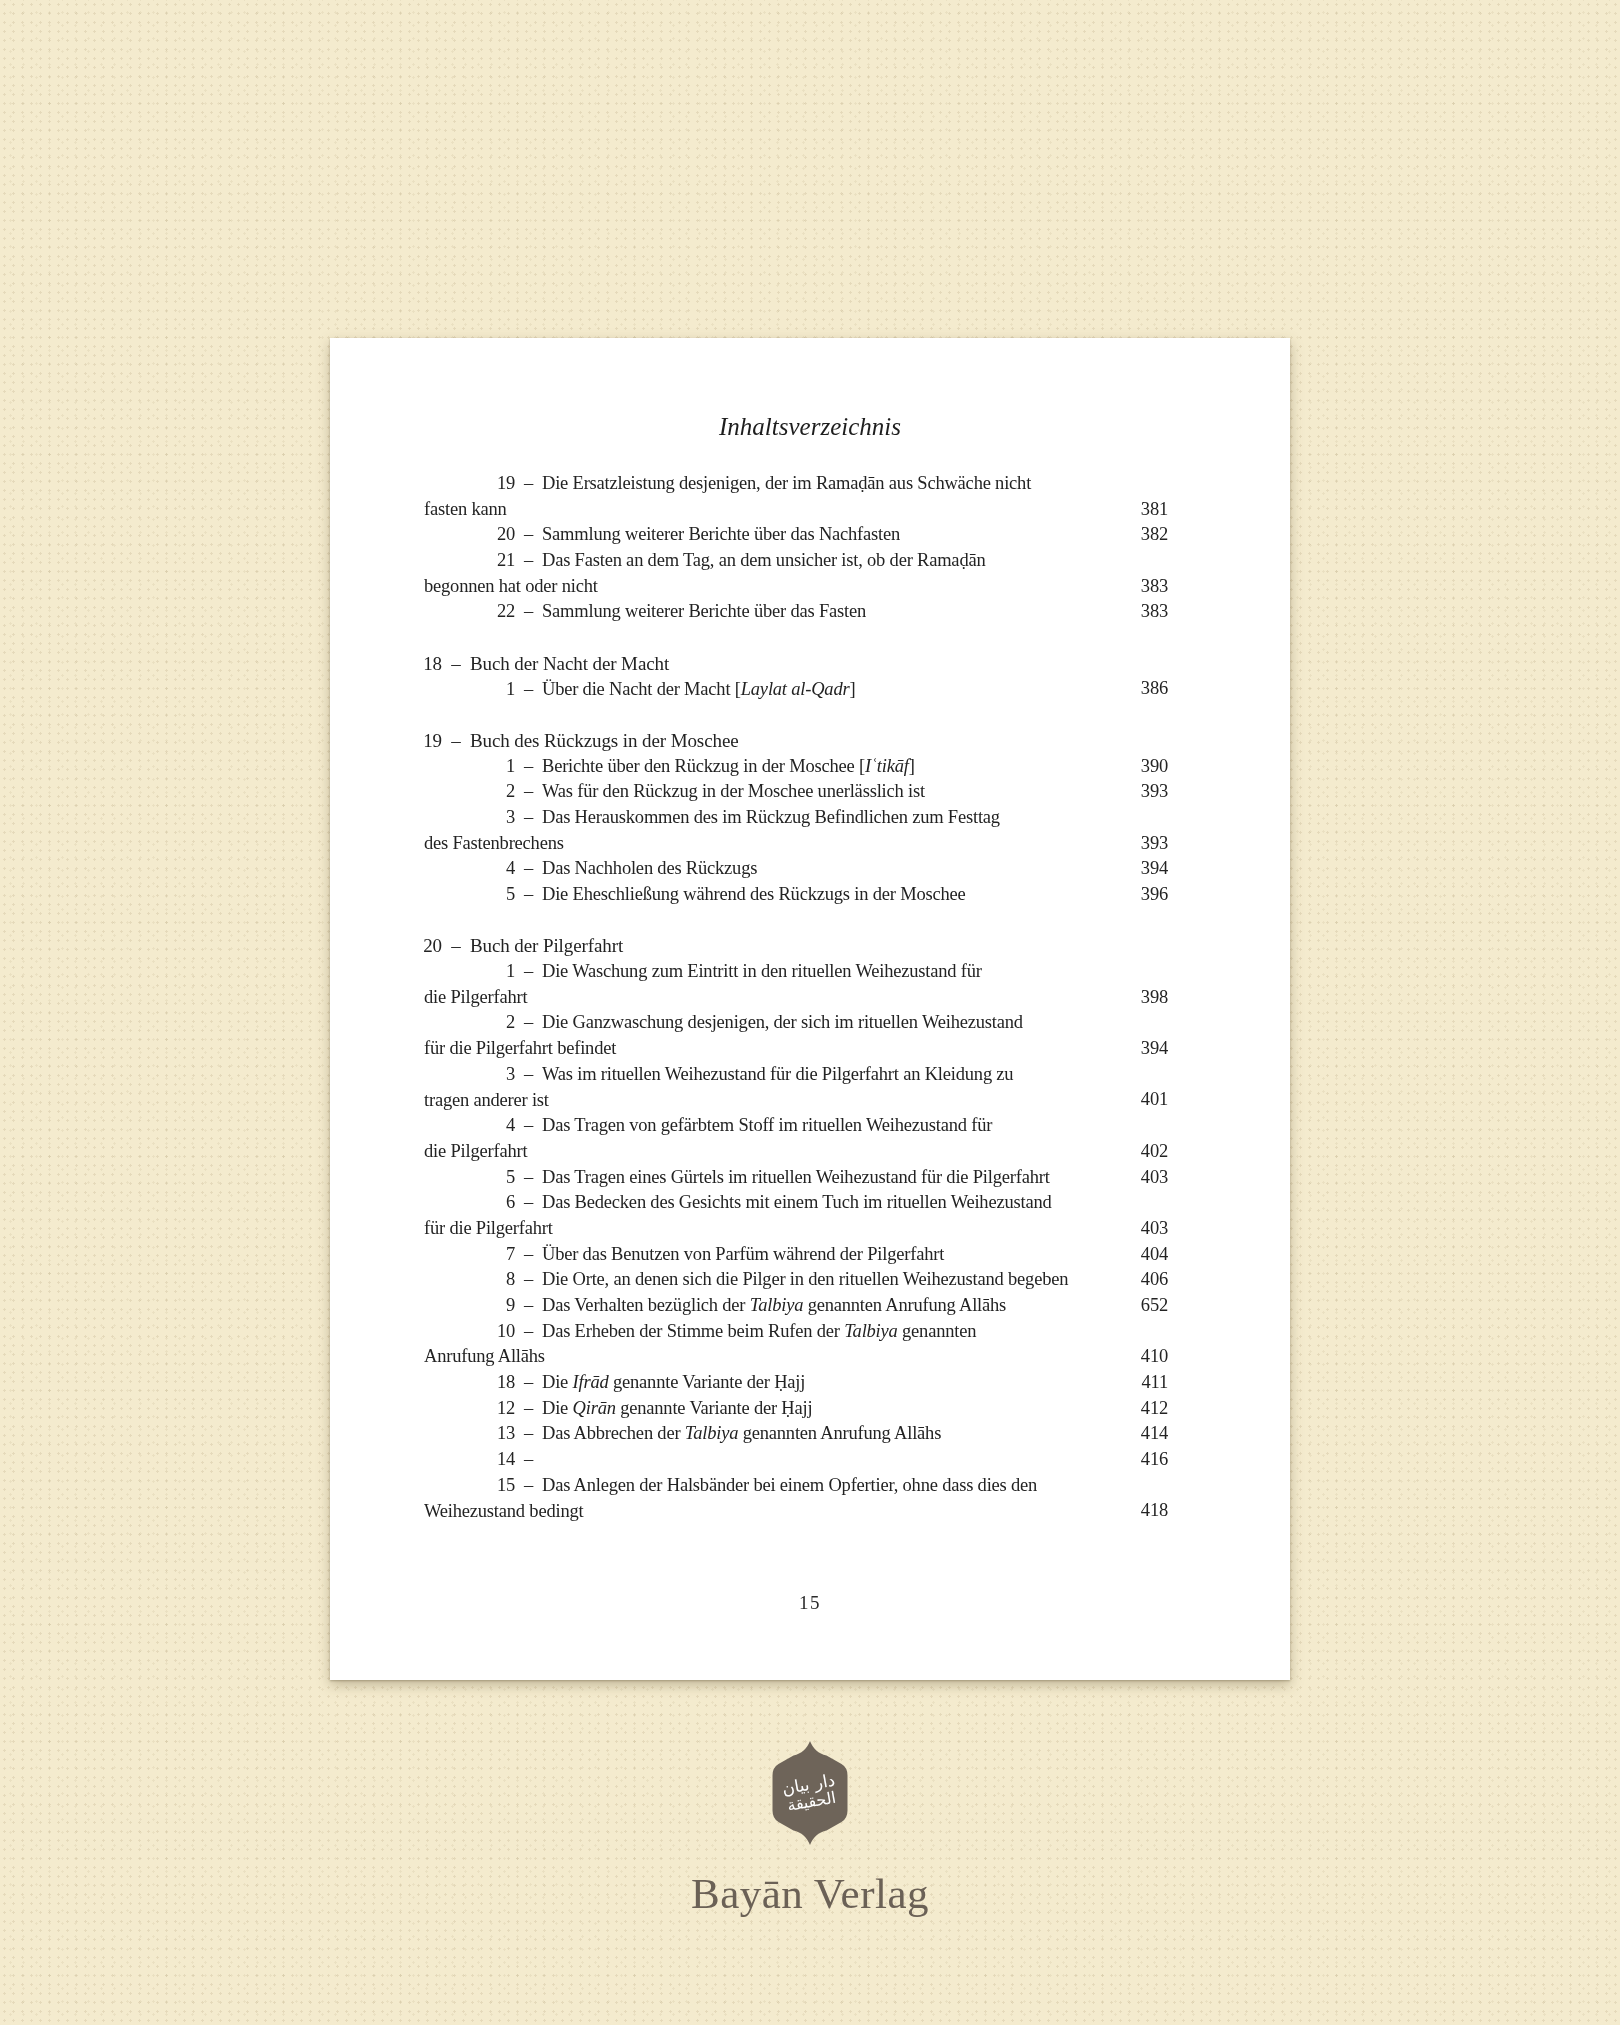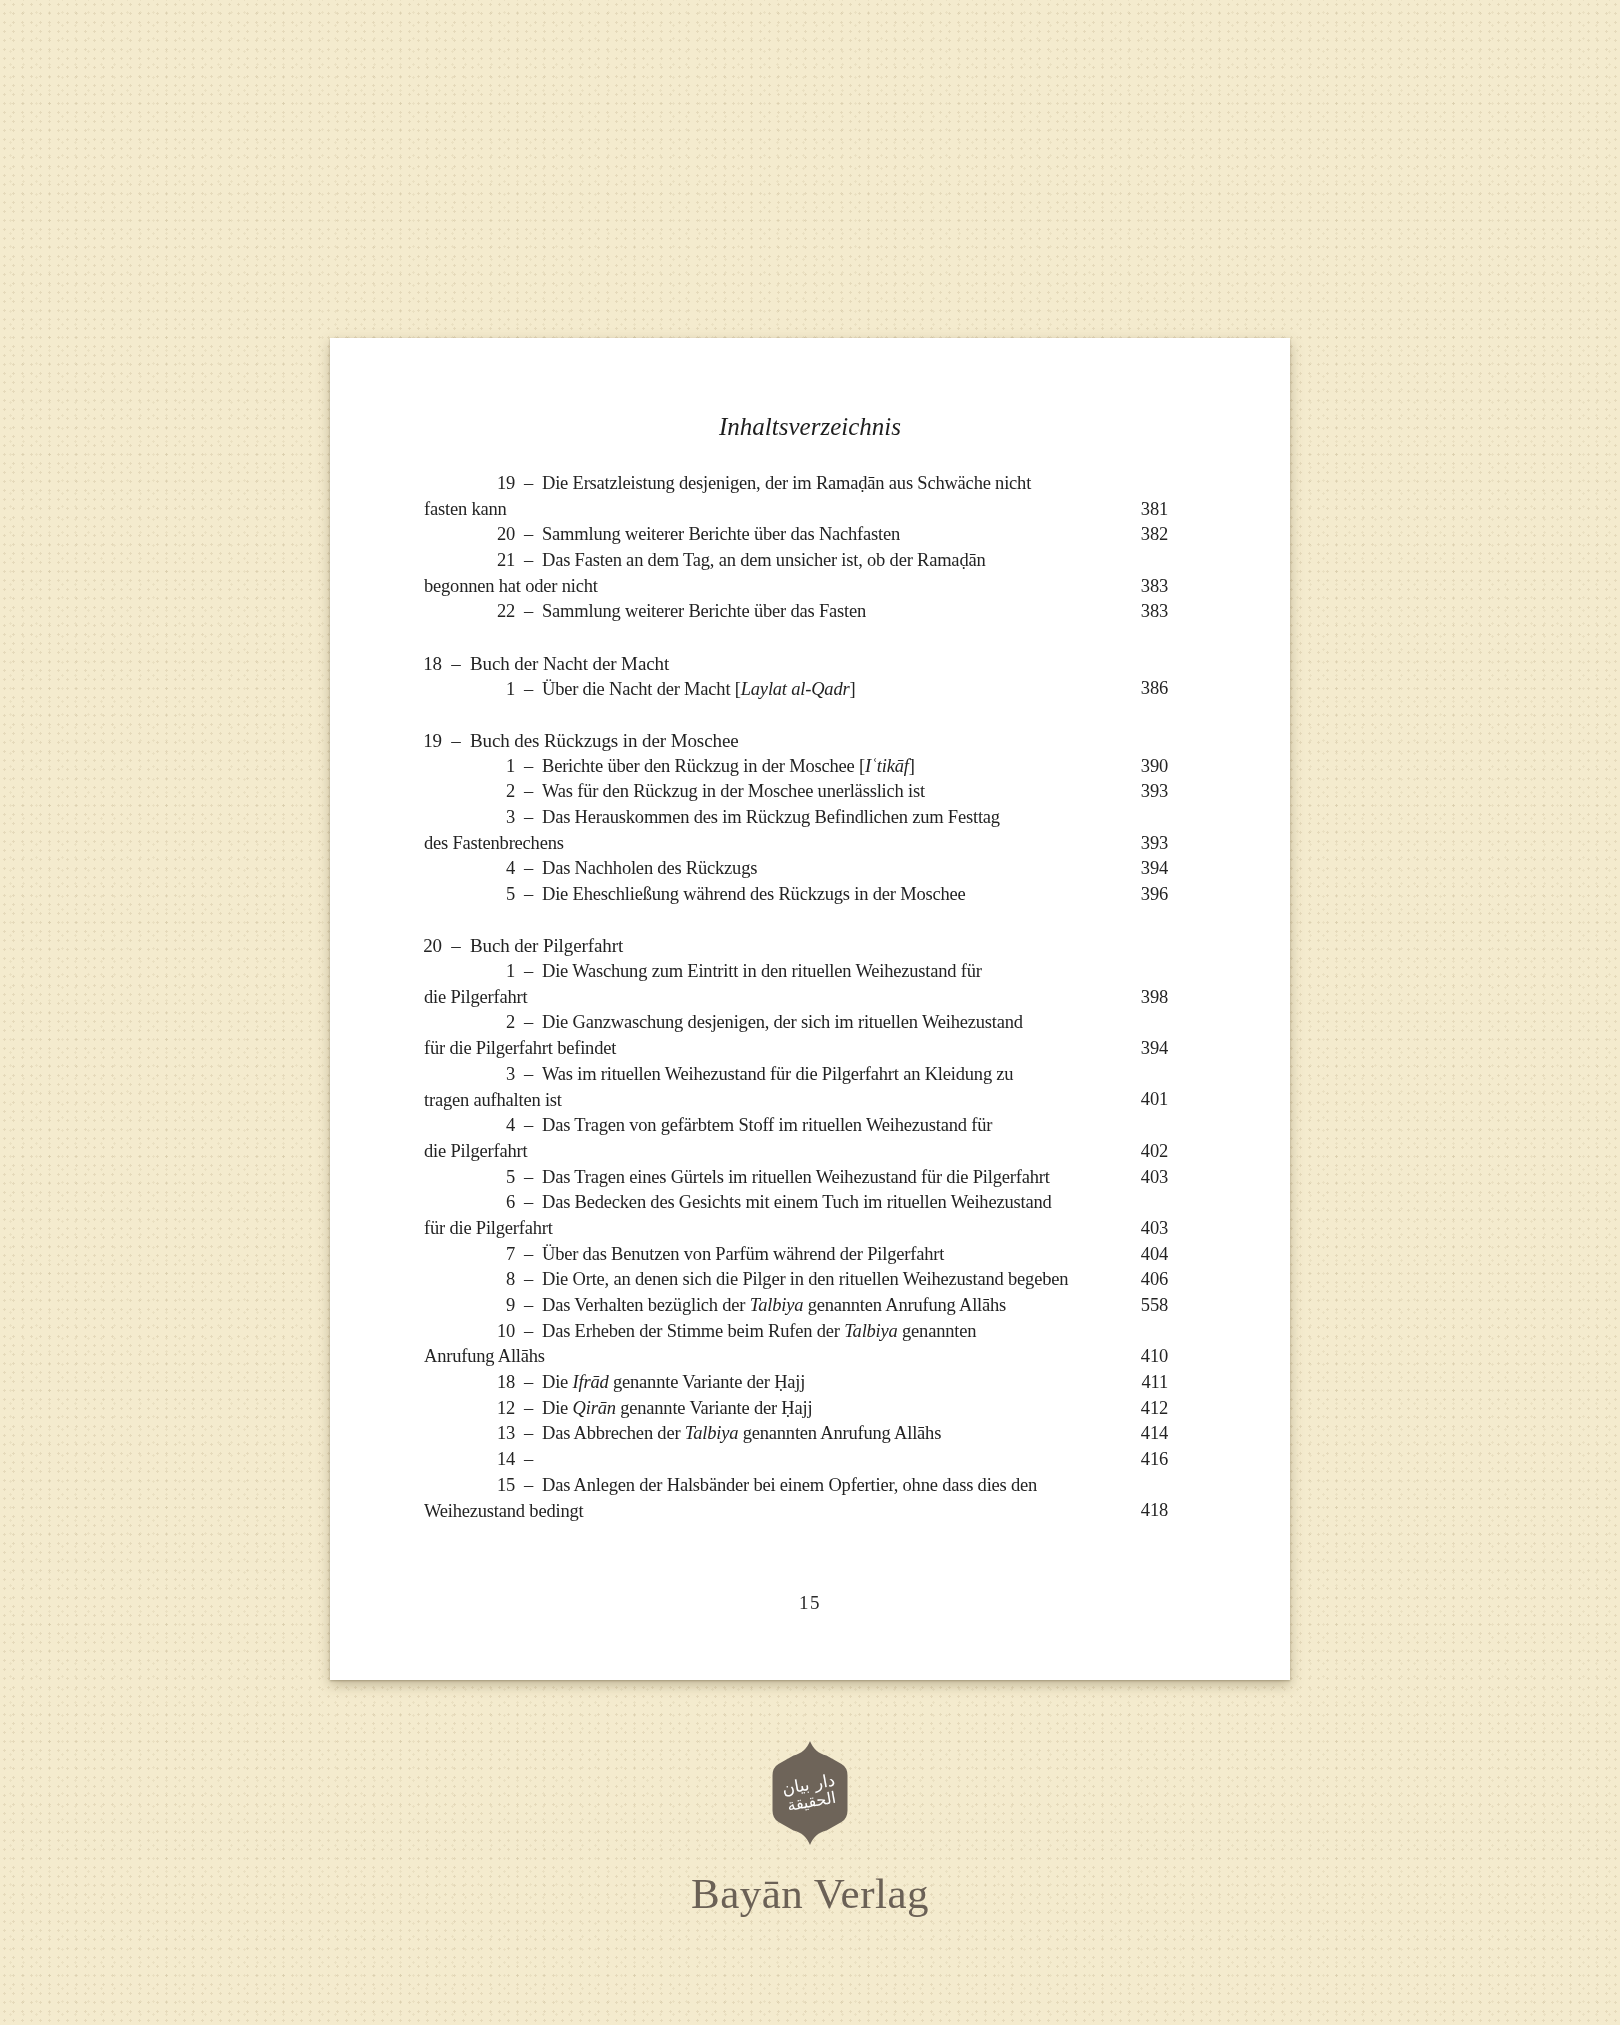--- a/index.html
+++ b/index.html
@@ -182,21 +182,21 @@
         <div class="row cont">
           <span class="text"><span>für die Pilgerfahrt befindet</span></span>
           <span class="pagenum">394</span>
         </div>
         <div class="row entry">
           <span class="num">3</span>
           <span class="dash">–</span>
           <span class="text"><span>Was im rituellen Weihezustand für die Pilgerfahrt an Kleidung zu</span></span>
         </div>
         <div class="row cont">
-          <span class="text"><span>tragen aufhalten ist</span></span>
+          <span class="text"><span>tragen anderer ist</span></span>
           <span class="pagenum">401</span>
         </div>
         <div class="row entry">
           <span class="num">4</span>
           <span class="dash">–</span>
           <span class="text"><span>Das Tragen von gefärbtem Stoff im rituellen Weihezustand für</span></span>
         </div>
         <div class="row cont">
           <span class="text"><span>die Pilgerfahrt</span></span>
           <span class="pagenum">402</span>
@@ -225,21 +225,21 @@
         <div class="row entry">
           <span class="num">8</span>
           <span class="dash">–</span>
           <span class="text"><span>Die Orte, an denen sich die Pilger in den rituellen Weihezustand begeben</span></span>
           <span class="pagenum">406</span>
         </div>
         <div class="row entry">
           <span class="num">9</span>
           <span class="dash">–</span>
           <span class="text"><span>Das Verhalten bezüglich der </span><i>Talbiya</i><span> genannten Anrufung Allāhs</span></span>
-          <span class="pagenum">558</span>
+          <span class="pagenum">652</span>
         </div>
         <div class="row entry">
           <span class="num">10</span>
           <span class="dash">–</span>
           <span class="text"><span>Das Erheben der Stimme beim Rufen der </span><i>Talbiya</i><span> genannten</span></span>
         </div>
         <div class="row cont">
           <span class="text"><span>Anrufung Allāhs</span></span>
           <span class="pagenum">410</span>
         </div>

